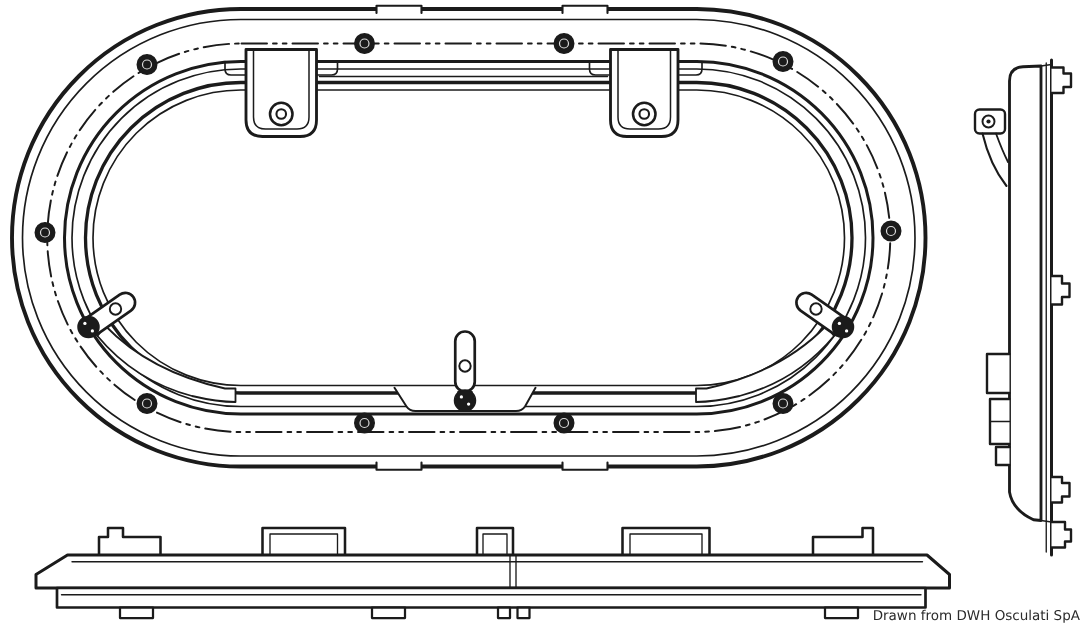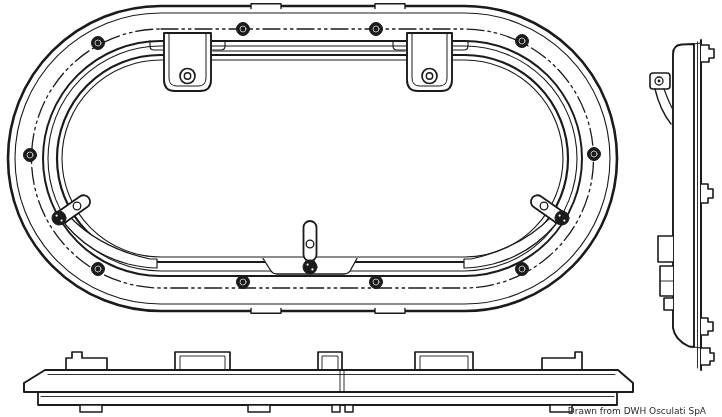--- a/index.html
+++ b/index.html
@@ -1,19 +1,19 @@
 <!DOCTYPE html>
 <html><head>
 <meta charset="utf-8">
 <style>
   html,body{margin:0;padding:0;background:#fff;}
   .canvas{position:relative;width:722px;height:417px;background:#fff;overflow:hidden;
           font-family:"DejaVu Sans", sans-serif;}
   .canvas svg{position:absolute;left:0;top:0;}
-  .caption{position:absolute;right:16px;bottom:1px;font-size:9px;color:#2b2b2b;
+  .caption{position:absolute;right:2px;bottom:1px;font-size:9px;color:#2b2b2b;
            letter-spacing:0;white-space:nowrap;}
   path,rect,circle,line{vector-effect:none;}
 </style>
 </head>
 <body>
 
 <div class="canvas">
 <svg width="722" height="417" viewBox="0 0 722 417">
   <g stroke="#1b1b1b" fill="none" stroke-linecap="round" stroke-linejoin="round">
 

